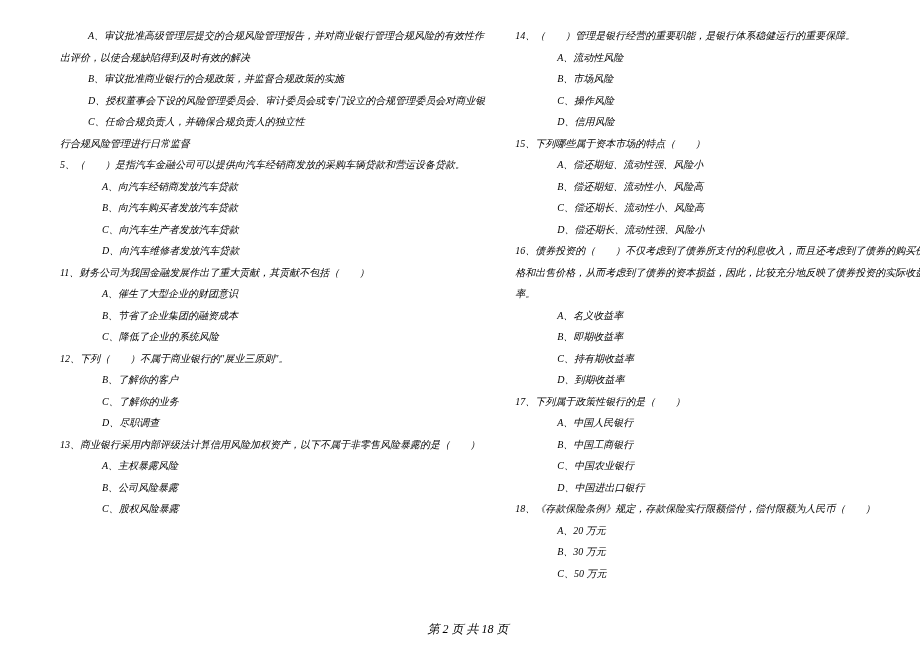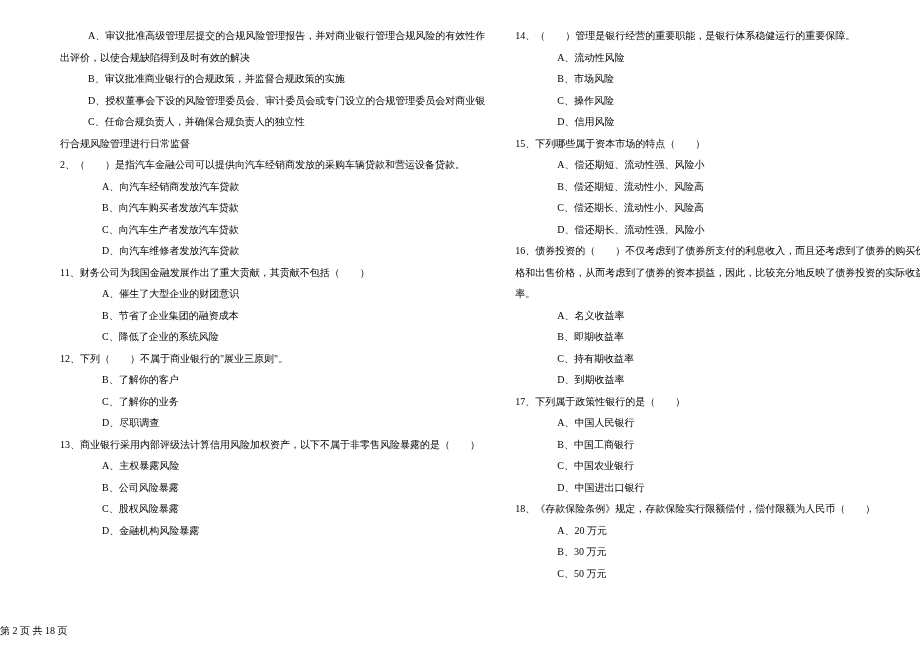--- a/index.html
+++ b/index.html
@@ -1,18 +1,19 @@
 <!DOCTYPE html>
 <html><head>
   <meta charset="utf-8">
   <style>
     * {
       margin: 0;
       padding: 0;
       box-sizing: border-box;
+      font-style: italic;
     }
     body {
       width: 920px;
       height: 650px;
       background: #ffffff;
       font-family: "SimSun", "宋体", serif;
       font-size: 10px;
       color: #000000;
       position: relative;
       padding: 25px 60px 30px 60px;
@@ -38,58 +39,58 @@
     }
     .q-num {
       padding-left: 0;
     }
     .continuation {
       padding-left: 0;
     }
     .footer {
       position: absolute;
       bottom: 12px;
-      left: 0;
+      left: 16px;
       right: 0;
-      font-size: 10px;
+      text-align: center;
+      font-size: 12px;
     }
   </style>
 </head>
 <body>
 
 <div class="content">
   <div class="column">
     <div class="line indent-1">A、审议批准高级管理层提交的合规风险管理报告，并对商业银行管理合规风险的有效性作</div>
     <div class="line continuation">出评价，以使合规缺陷得到及时有效的解决</div>
     <div class="line indent-1">B、审议批准商业银行的合规政策，并监督合规政策的实施</div>
     <div class="line indent-1">D、授权董事会下设的风险管理委员会、审计委员会或专门设立的合规管理委员会对商业银</div>
     <div class="line indent-1">C、任命合规负责人，并确保合规负责人的独立性</div>
     <div class="line continuation">行合规风险管理进行日常监督</div>
 
-    <div class="line q-num">2、（　　）是指汽车金融公司可以提供向汽车经销商发放的采购车辆贷款和营运设备贷款。</div>
+    <div class="line q-num">5、（　　）是指汽车金融公司可以提供向汽车经销商发放的采购车辆贷款和营运设备贷款。</div>
     <div class="line indent-2">A、向汽车经销商发放汽车贷款</div>
     <div class="line indent-2">B、向汽车购买者发放汽车贷款</div>
     <div class="line indent-2">C、向汽车生产者发放汽车贷款</div>
     <div class="line indent-2">D、向汽车维修者发放汽车贷款</div>
 
     <div class="line q-num">11、财务公司为我国金融发展作出了重大贡献，其贡献不包括（　　）</div>
     <div class="line indent-2">A、催生了大型企业的财团意识</div>
     <div class="line indent-2">B、节省了企业集团的融资成本</div>
     <div class="line indent-2">C、降低了企业的系统风险</div>
 
     <div class="line q-num">12、下列（　　）不属于商业银行的"展业三原则"。</div>
     <div class="line indent-2">B、了解你的客户</div>
     <div class="line indent-2">C、了解你的业务</div>
     <div class="line indent-2">D、尽职调查</div>
 
     <div class="line q-num">13、商业银行采用内部评级法计算信用风险加权资产，以下不属于非零售风险暴露的是（　　）</div>
     <div class="line indent-2">A、主权暴露风险</div>
     <div class="line indent-2">B、公司风险暴露</div>
     <div class="line indent-2">C、股权风险暴露</div>
-    <div class="line indent-2">D、金融机构风险暴露</div>
   </div>
 
   <div class="column">
     <div class="line q-num">14、（　　）管理是银行经营的重要职能，是银行体系稳健运行的重要保障。</div>
     <div class="line indent-2">A、流动性风险</div>
     <div class="line indent-2">B、市场风险</div>
     <div class="line indent-2">C、操作风险</div>
     <div class="line indent-2">D、信用风险</div>
 
     <div class="line q-num">15、下列哪些属于资本市场的特点（　　）</div>

